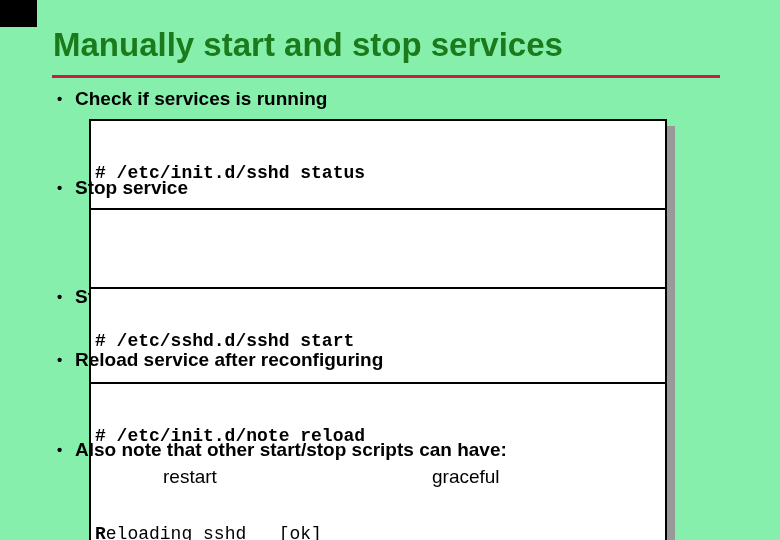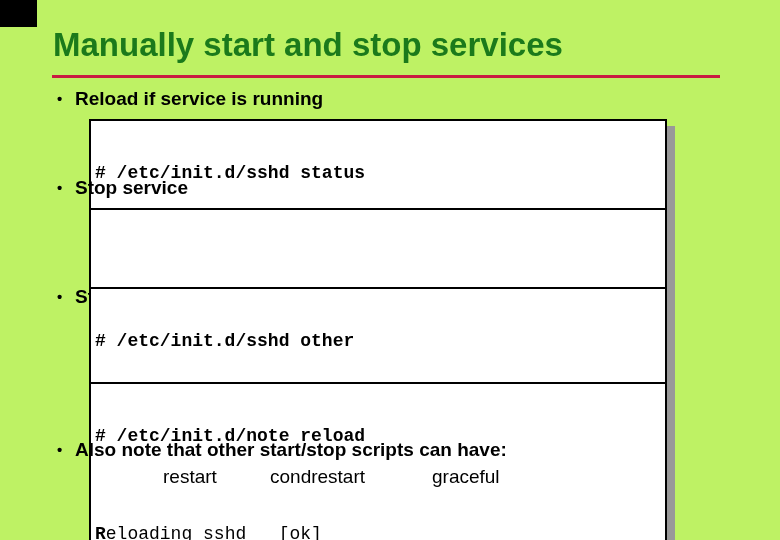--- a/index.html
+++ b/index.html
@@ -4,21 +4,21 @@
 <style>
   html, body {
     margin: 0;
     padding: 0;
     background: #ffffff;
   }
   .slide {
     position: relative;
     width: 780px;
     height: 540px;
-    background: #bef264;
+    background: #86efac;
     overflow: hidden;
     font-family: "Liberation Sans", sans-serif;
   }
   .corner-block {
     position: absolute;
     left: 0;
     top: 0;
     width: 37px;
     height: 27px;
     background: #000000;
@@ -103,49 +103,51 @@
 <body>
 
 <div class="slide">
 
   <div class="corner-block"></div>
 
   <h1 class="title">Manually start and stop services</h1>
   <div class="rule"></div>
 
   <div class="bullet b1">
-    <span class="dot">•</span><span>Reload if service is running</span>
+    <span class="dot">•</span><span>Check if services is running</span>
   </div>
   <div class="codebox box1">
     <div class="cmd"># /etc/init.d/sshd status</div>
     <div class="out"><b></b><span>* status: started</span></div>
   </div>
 
   <div class="bullet b2">
     <span class="dot">•</span><span>Stop service</span>
   </div>
   <div class="codebox box2">
     <div class="out"><b></b><span>Stopping sshd    [ok]</span></div>
   </div>
 
   <div class="bullet b3">
     <span class="dot">•</span><span>Start service</span>
   </div>
   <div class="codebox box3">
-    <div class="cmd"># /etc/init.d/sshd other</div>
+    <div class="cmd"># /etc/sshd.d/sshd start</div>
     <div class="out"><b></b><span>Starting sshd    [ok]</span></div>
   </div>
 
+  <div class="bullet b4">
+    <span class="dot">•</span><span>Reload service after reconfiguring</span>
+  </div>
   <div class="codebox box4">
     <div class="cmd"># /etc/init.d/note reload</div>
     <div class="out"><b>R</b><span>eloading sshd   [ok]</span></div>
   </div>
 
   <div class="bullet b5">
     <span class="dot">•</span><span>Also note that other start/stop scripts can have:</span>
   </div>
   <div class="options">
     <span class="opt0">restart</span>
-    <span class="opt1">condrestart</span>
     <span class="opt2">graceful</span>
   </div>
 
 </div>
 
 </body></html>

